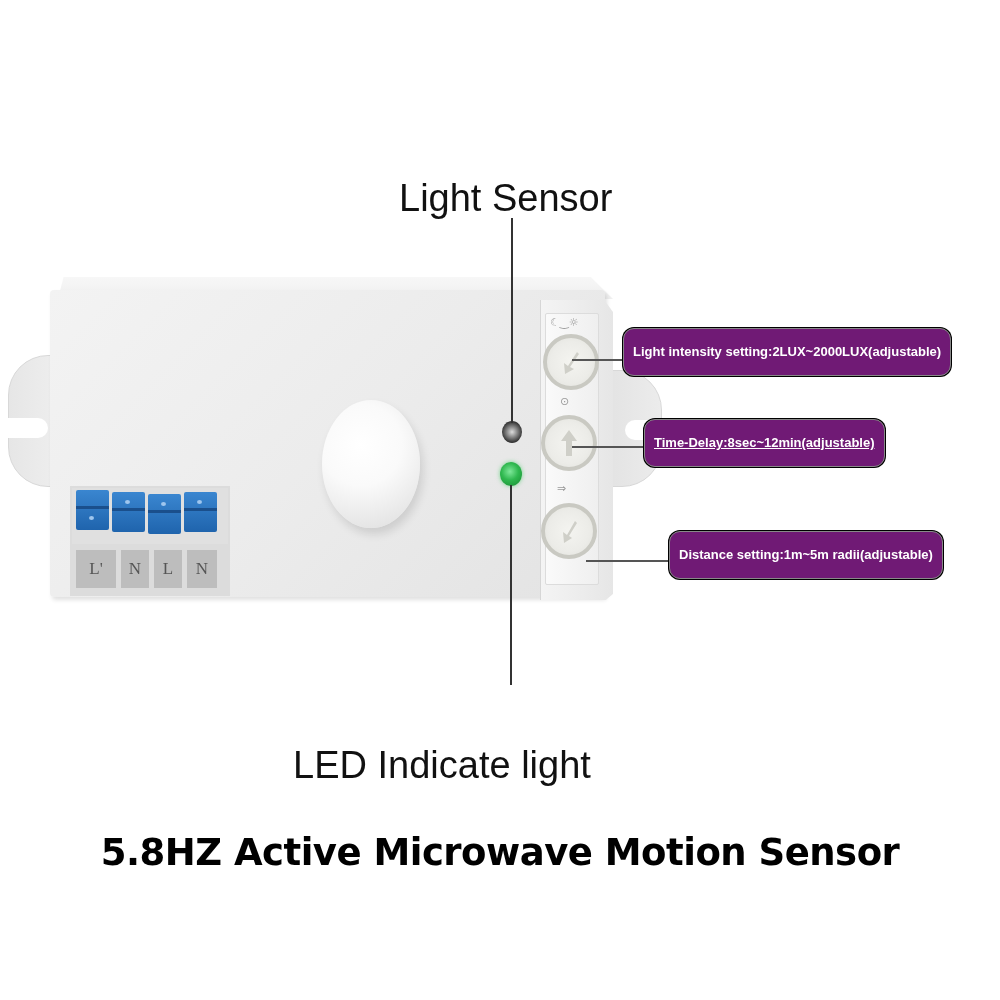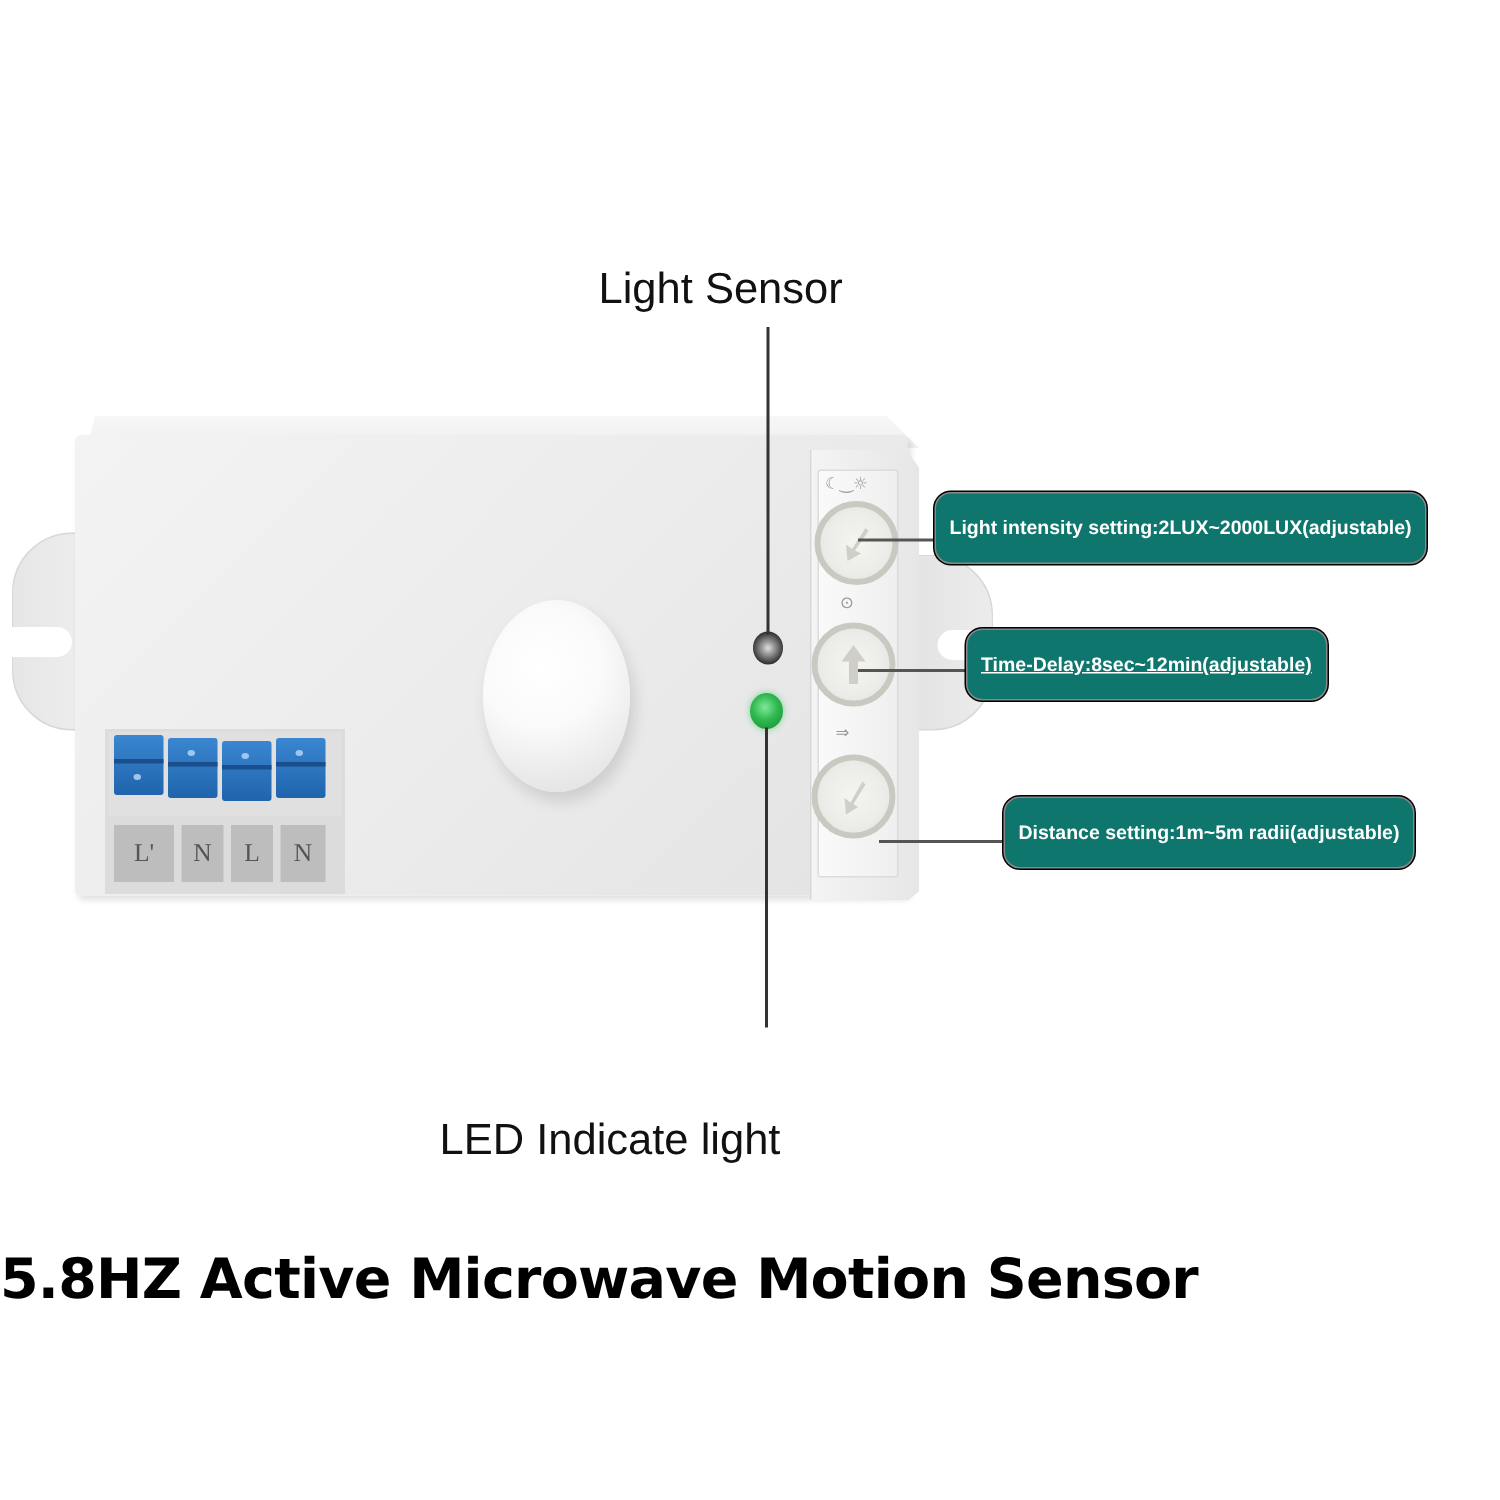--- a/index.html
+++ b/index.html
@@ -1,32 +1,32 @@
 <!DOCTYPE html>
 <html><head>
 <meta charset="utf-8">
 <style>
   html, body { margin: 0; padding: 0; background: #ffffff; }
   body { width: 1000px; height: 1000px; position: relative; overflow: hidden; font-family: "Liberation Sans", sans-serif; }
   .abs { position: absolute; }
 
   
-  .callout-title { position: absolute; font-family: "Liberation Sans", sans-serif; font-size: 29px; color: #111; white-space: nowrap; }
+  .callout-title { position: absolute; font-family: "Liberation Sans", sans-serif; font-size: 38px; color: #111; white-space: nowrap; }
   #light-sensor-title { left: 399px; top: 177px; }
   #led-title { left: 293px; top: 696px; margin-top: 48px; }
 
   
-  #caption { position: absolute; left: 0; width: 1000px; top: 831px; font-family: "DejaVu Sans", sans-serif; font-weight: bold; font-size: 37px; color: #000; letter-spacing: -0.5px; }
+  #caption { position: absolute; left: 0; width: 1000px; top: 831px; text-align: center; font-family: "DejaVu Sans", sans-serif; font-weight: bold; font-size: 37px; color: #000; letter-spacing: -0.5px; }
 
   
   .vline { position: absolute; width: 2px; background: #333; }
   .hline { position: absolute; height: 2px; background: #555; }
 
   
-  .pill { position: absolute; background: #0f766e; color: #fff; border-radius: 11px; font-family: "Liberation Sans", sans-serif; font-size: 13px; font-weight: bold; height: 22px; line-height: 22px; padding: 12px 9px; white-space: nowrap; border: 1.5px solid #888; box-shadow: 0 0 0 1px #000; }
+  .pill { position: absolute; background: #701a75; color: #fff; border-radius: 11px; font-family: "Liberation Sans", sans-serif; font-size: 13px; font-weight: bold; height: 22px; line-height: 22px; padding: 12px 9px; white-space: nowrap; border: 1.5px solid #888; box-shadow: 0 0 0 1px #000; }
 
   
   .ear { position: absolute; background: #eeeeee; border: 1px solid #d8d8d8; }
   #ear-left { left: 8px; top: 355px; width: 80px; height: 130px; border-radius: 40px 0 0 40px; background: linear-gradient(90deg,#e6e6e6,#f3f3f3); }
   #ear-left-slot { left: 8px; top: 418px; width: 40px; height: 20px; background: #fff; border-radius: 0 10px 10px 0; }
   #ear-right { left: 590px; top: 370px; width: 70px; height: 115px; border-radius: 0 40px 40px 0; background: linear-gradient(90deg,#e0e0e0,#ececec); }
   #ear-right-slot { left: 625px; top: 420px; width: 40px; height: 20px; background: #fff; border-radius: 10px 0 0 10px; }
 
   #device-top { left: 58px; top: 277px; width: 555px; height: 22px; background: linear-gradient(180deg,#f7f7f7,#efefef); border-radius: 6px 30px 0 0; clip-path: polygon(0 100%, 1% 0, 96% 0, 100% 100%); }
   #device-body { left: 50px; top: 290px; width: 555px; height: 307px; background: linear-gradient(135deg,#f3f3f3 0%,#ececec 50%,#e3e3e3 100%); border-radius: 4px; box-shadow: 2px 3px 4px rgba(0,0,0,0.12); }

